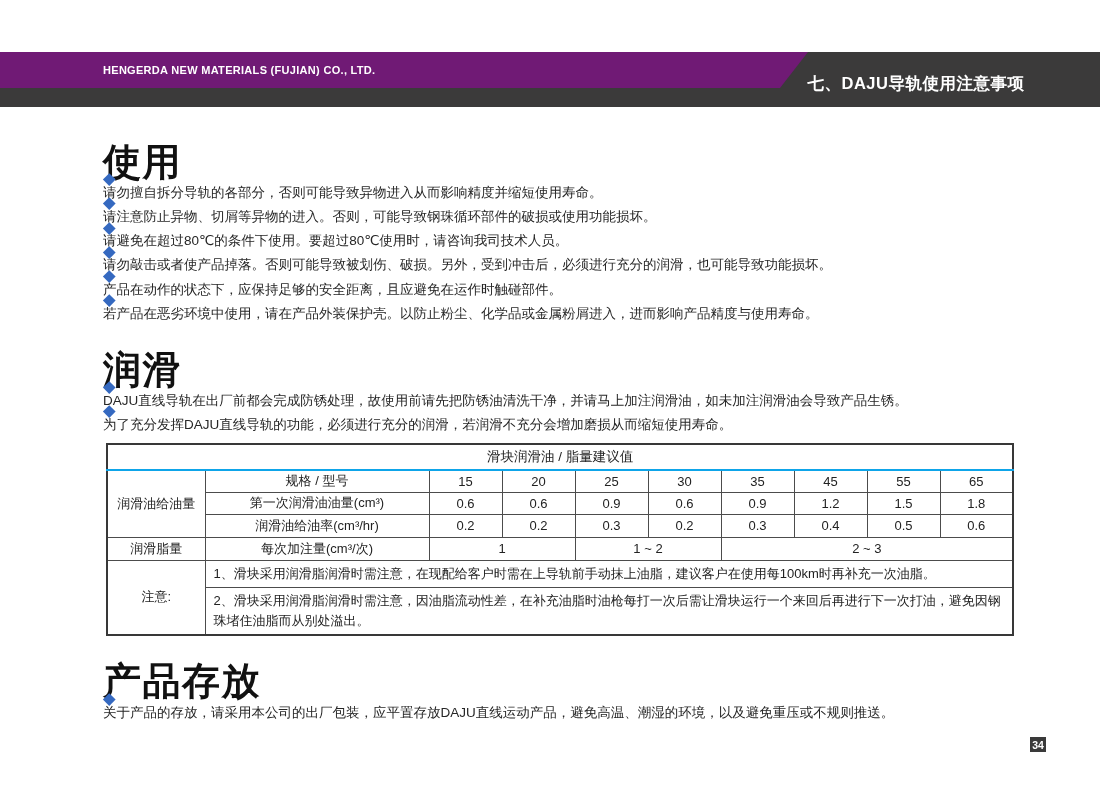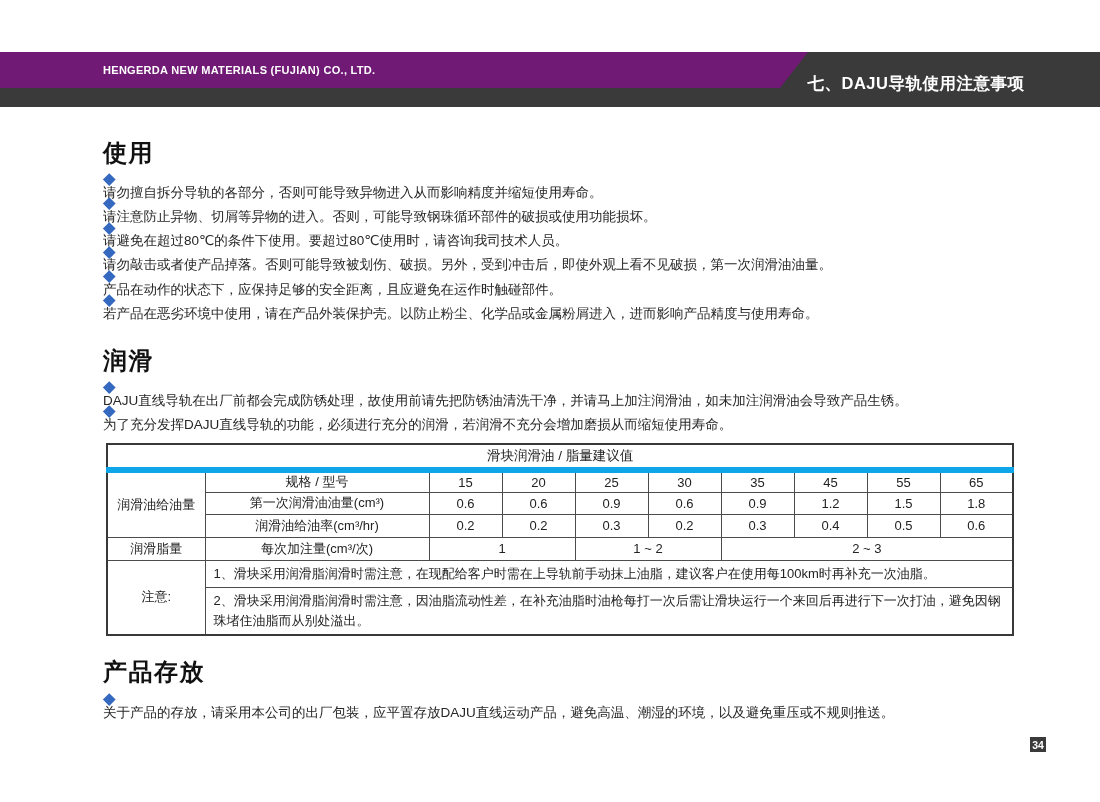--- a/index.html
+++ b/index.html
@@ -11,21 +11,21 @@
   .dark-band { position:absolute; left:0; top:52px; width:1100px; height:55px; background:#3b3a3a; }
   .blue-band { position:absolute; left:0; top:52px; width:808px; height:36px; background:#701a75;
     clip-path:polygon(0 0,100% 0,calc(100% - 28px) 100%,0 100%); }
   .company { position:absolute; left:103px; top:0; height:36px; line-height:36px;
     color:#ffffff; font-size:11px; font-weight:700; letter-spacing:.3px; }
   .hdr-title { position:absolute; left:786px; top:52px; width:260px; height:55px;
     display:flex; align-items:center; justify-content:center; padding-top:8px;
     color:#ffffff; font-size:16.5px; font-weight:700; letter-spacing:.5px; }
 
   
-  .h-section { position:absolute; left:103px; color:#111111; font-size:24px;
+  .h-section { position:absolute; left:103px; color:#111111; font-size:38px;
     font-weight:700; letter-spacing:1.5px; }
   #usage-title   { top:137px; }
   #lube-title    { top:345px; }
   #storage-title { top:656px; }
 
   
   .bullets { position:absolute; left:103px; width:940px; }
   #usage-bullets   { top:175px; }
   #lube-bullets    { top:383px; }
   #storage-bullets { top:695px; }
@@ -33,21 +33,21 @@
   .diamond { width:8.5px; height:8.5px; background:#3569c0; transform:rotate(45deg);
     margin:0 10px 0 2px; flex:none; }
   .bullet span { color:#262626; font-size:13.5px; white-space:nowrap; }
 
   
   .lube-table { position:absolute; left:106px; top:443px; border-collapse:collapse;
     table-layout:fixed; width:906px; }
   .lube-table td { border:1px solid #4c4c4c; text-align:center; vertical-align:middle;
     color:#222222; font-size:13px; padding:0; }
   .lube-table { border:2px solid #383838; }
-  .lube-table tr.t-title td { height:26px; border-bottom:6px solid #0ea5e9; font-size:13.5px; }
+  .lube-table tr.t-title td { height:26px; border-bottom:2px solid #0ea5e9; font-size:13.5px; }
   .lube-table tr.r-spec  td { height:22px; }
   .lube-table tr.r-oil   td { height:22px; }
   .lube-table tr.r-rate  td { height:23px; }
   .lube-table tr.r-grease td { height:23px; }
   .lube-table tr.r-note1 td { height:23px;margin-top:20px; }
   .lube-table td.note { text-align:left; padding:3px 8px; line-height:20px;
     white-space:normal; }
   .lube-table td.rowlabel { font-size:13px; }
 
   
@@ -73,21 +73,21 @@
   <div class="bullet">
     <i class="diamond"></i>
     <span>请注意防止异物、切屑等异物的进入。否则，可能导致钢珠循环部件的破损或使用功能损坏。</span>
   </div>
   <div class="bullet">
     <i class="diamond"></i>
     <span>请避免在超过80℃的条件下使用。要超过80℃使用时，请咨询我司技术人员。</span>
   </div>
   <div class="bullet">
     <i class="diamond"></i>
-    <span>请勿敲击或者使产品掉落。否则可能导致被划伤、破损。另外，受到冲击后，即使外观上看不见破损，第一次润滑油油量。</span>
+    <span>请勿敲击或者使产品掉落。否则可能导致被划伤、破损。另外，受到冲击后，必须进行充分的润滑，也可能导致功能损坏。</span>
   </div>
   <div class="bullet">
     <i class="diamond"></i>
     <span>产品在动作的状态下，应保持足够的安全距离，且应避免在运作时触碰部件。</span>
   </div>
   <div class="bullet">
     <i class="diamond"></i>
     <span>若产品在恶劣环境中使用，请在产品外装保护壳。以防止粉尘、化学品或金属粉屑进入，进而影响产品精度与使用寿命。</span>
   </div>
 </div>

